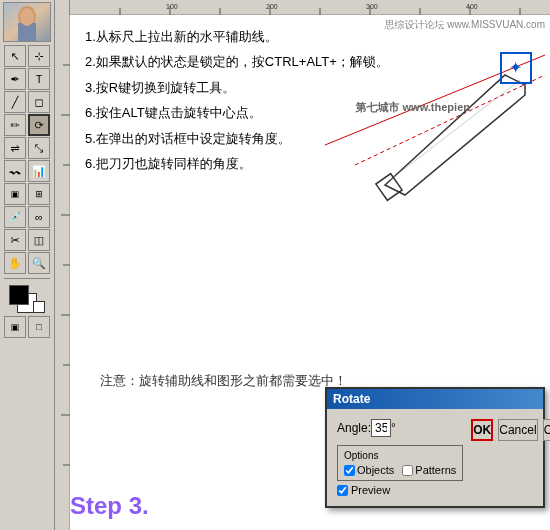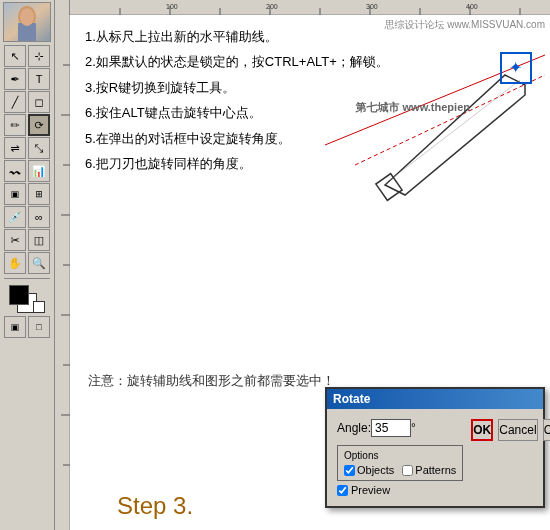--- a/index.html
+++ b/index.html
@@ -135,34 +135,33 @@
       top: 85px;
       right: 80px;
       font-size: 11px;
       color: #666;
       font-weight: bold;
     }
 
     .notice-text {
       position: absolute;
       bottom: 140px;
-      left: 18px;
+      left: 30px;
       font-size: 13px;
       color: #333;
     }
 
     
     .step-label {
       position: absolute;
       bottom: 10px;
       left: 15px;
       font-size: 24px;
-      font-weight: normal;
-      color: #a16207;
-      padding-left: 47px;
+      font-weight: bold;
+      color: #8b5cf6;
     }
 
     
     .rotate-dialog {
       position: absolute;
       bottom: 22px;
       right: 5px;
       width: 220px;
       background: #d4d0c8;
       border: 2px solid #333;
@@ -200,21 +199,21 @@
       align-items: center;
       gap: 0;
       margin-bottom: 8px;
     }
 
     .angle-label {
       font-size: 12px;
     }
 
     .angle-input {
-      width: 40px;
+      width: 20px;
       height: 18px;
       border: 1px solid #555;
       background: white;
       font-size: 12px;
       padding: 1px 3px;
     }
 
     .degree-symbol {
       font-size: 12px;
     }

